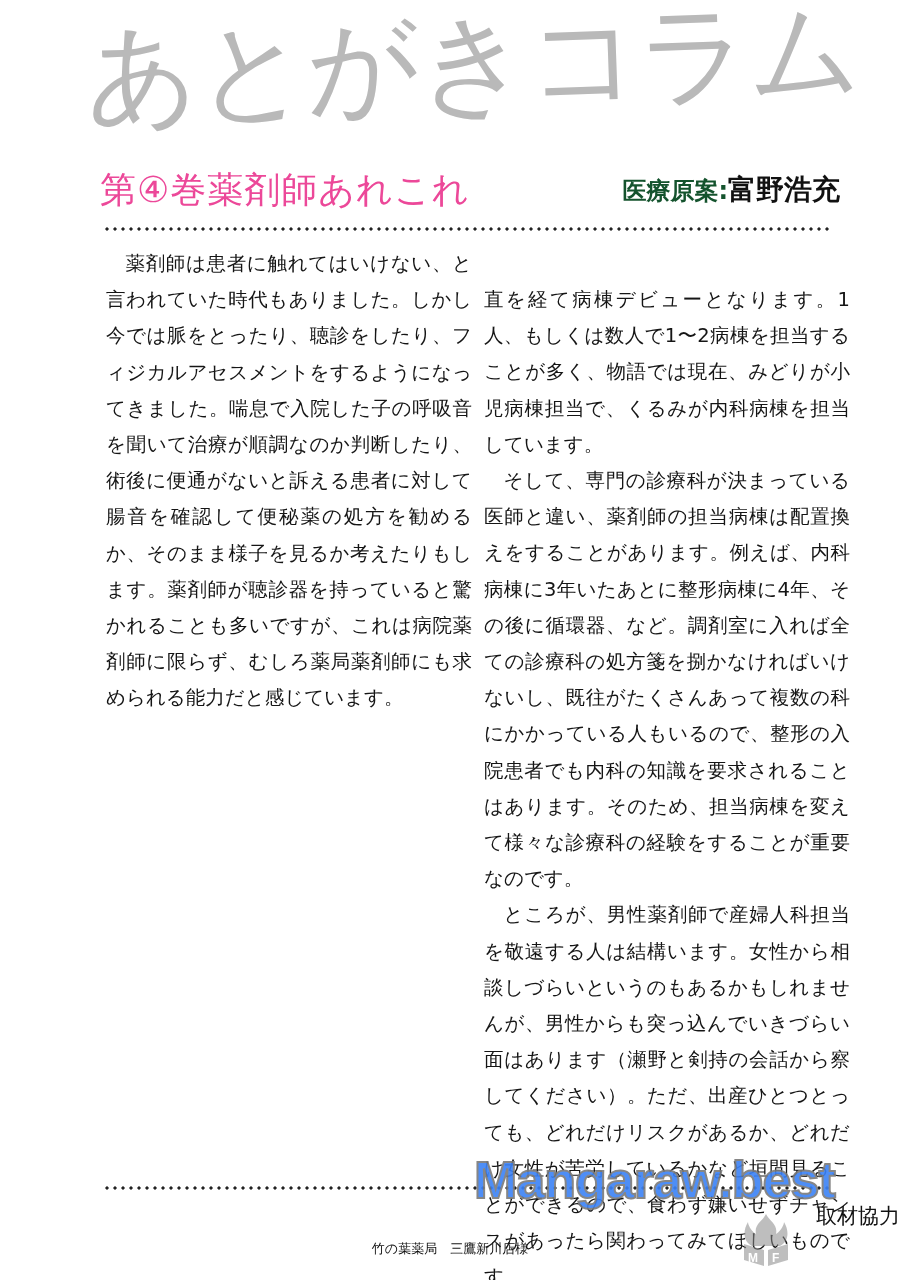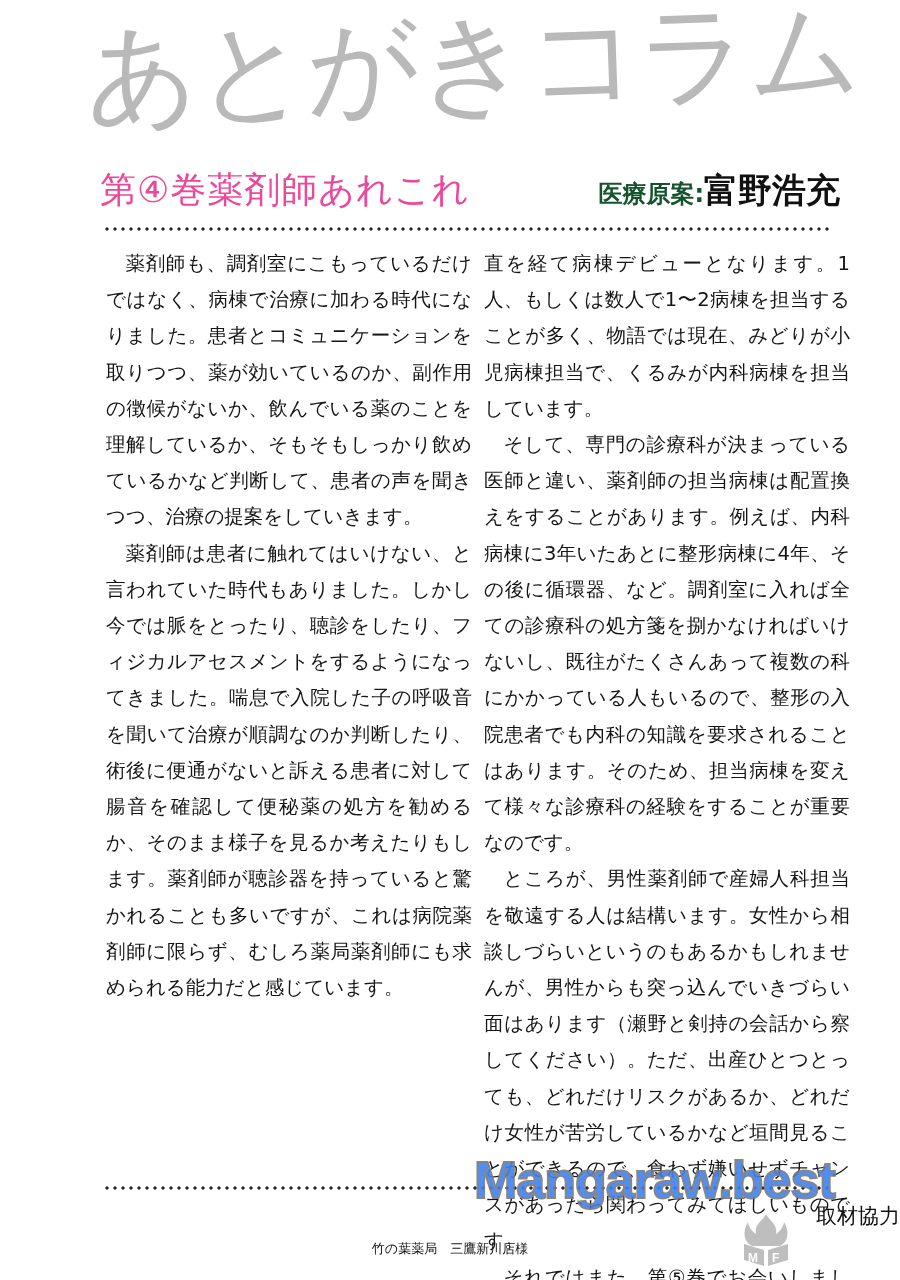--- a/index.html
+++ b/index.html
@@ -54,21 +54,21 @@
       white-space: nowrap;
       line-height: 56px;
     }
     .byline-label {
       font-size: 24px;
       font-weight: bold;
       color: #14532d;
     }
     .byline-name {
       font-family: "DejaVu Serif", serif;
-      font-size: 34px;
+      font-size: 28px;
       font-weight: bold;
       color: #111;
     }
     .dot-line {
       position: absolute;
       height: 4px;
       background-image: radial-gradient(circle, #222 1.4px, transparent 1.8px);
       background-size: 8px 4px;
       background-repeat: repeat-x;
     }
@@ -85,20 +85,21 @@
       text-align: justify;
     }
     .col-left { left: 106px; }
     .col-right { left: 484px; }
     .column p {
       margin: 0;
       text-indent: 1em;
     }
     .column p.cont {
       text-indent: 0;
+      margin-top: 36px;
     }
     .credits-title {
       position: absolute;
       left: 0;
       width: 900px;
       top: 1202px;
       text-align: right;
       font-size: 21px;
       line-height: 28px;
       color: #111;
@@ -163,21 +164,20 @@
 <div class="subtitle-row">
   <div class="volume-title">第④巻薬剤師あれこれ</div>
   <div class="byline">
     <span class="byline-label">医療原案:</span><span class="byline-name">富野浩充</span>
   </div>
 </div>
 
 <div class="dot-line dot-top"></div>
 
 <div class="column col-left">
-  <p>薬剤師も、調剤室にこもっているだけではなく、病棟で治療に加わる時代になりました。患者とコミュニケーションを取りつつ、薬が効いているのか、副作用の徴候がないか、飲んでいる薬のことを理解しているか、そもそもしっかり飲めているかなど判断して、患者の声を聞きつつ、治療の提案をしていきます。</p>
   <p>薬剤師は患者に触れてはいけない、と言われていた時代もありました。しかし今では脈をとったり、聴診をしたり、フィジカルアセスメントをするようになってきました。喘息で入院した子の呼吸音を聞いて治療が順調なのか判断したり、術後に便通がないと訴える患者に対して腸音を確認して便秘薬の処方を勧めるか、そのまま様子を見るか考えたりもします。薬剤師が聴診器を持っていると驚かれることも多いですが、これは病院薬剤師に限らず、むしろ薬局薬剤師にも求められる能力だと感じています。</p>
 </div>
 
 <div class="column col-right">
   <p class="cont">直を経て病棟デビューとなります。1人、もしくは数人で1〜2病棟を担当することが多く、物語では現在、みどりが小児病棟担当で、くるみが内科病棟を担当しています。</p>
   <p>そして、専門の診療科が決まっている医師と違い、薬剤師の担当病棟は配置換えをすることがあります。例えば、内科病棟に3年いたあとに整形病棟に4年、その後に循環器、など。調剤室に入れば全ての診療科の処方箋を捌かなければいけないし、既往がたくさんあって複数の科にかかっている人もいるので、整形の入院患者でも内科の知識を要求されることはあります。そのため、担当病棟を変えて様々な診療科の経験をすることが重要なのです。</p>
   <p>ところが、男性薬剤師で産婦人科担当を敬遠する人は結構います。女性から相談しづらいというのもあるかもしれませんが、男性からも突っ込んでいきづらい面はあります（瀬野と剣持の会話から察してください）。ただ、出産ひとつとっても、どれだけリスクがあるか、どれだけ女性が苦労しているかなど垣間見ることができるので、食わず嫌いせずチャンスがあったら関わってみてほしいものです。</p>
   <p>それではまた、第⑤巻でお会いしましょう。</p>
 </div>
 

